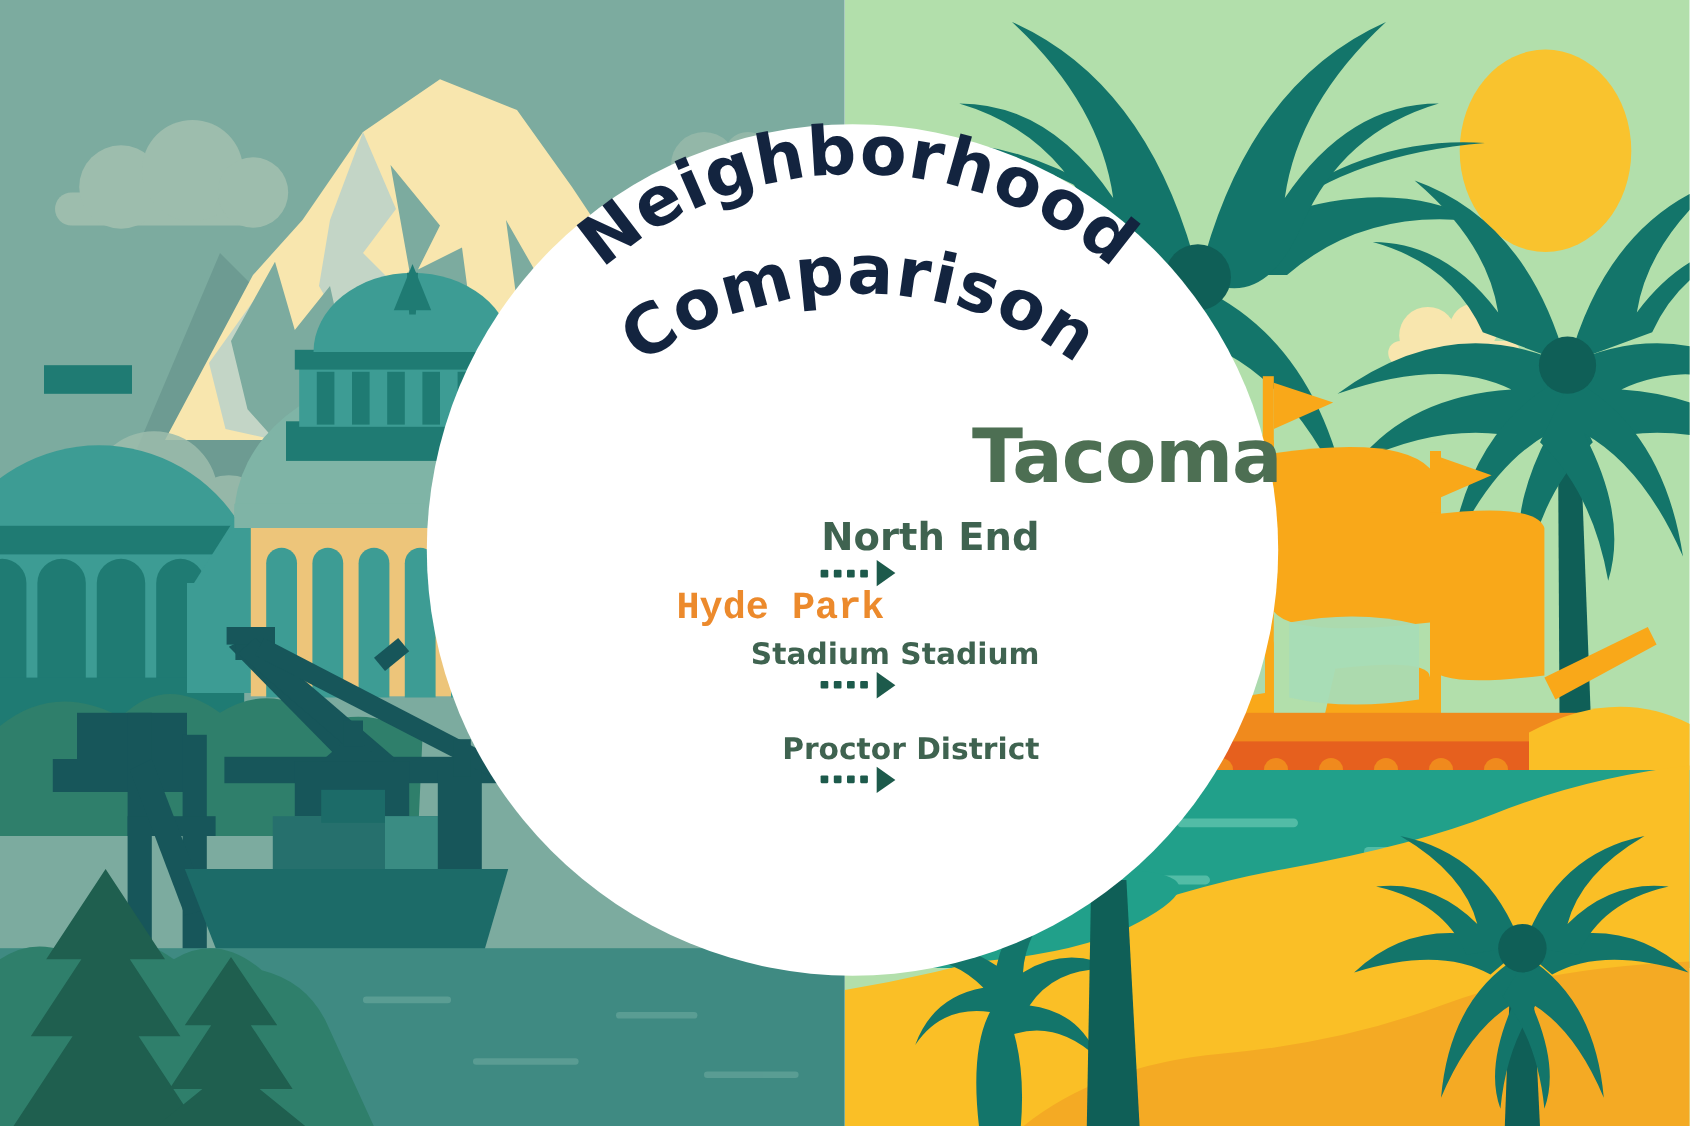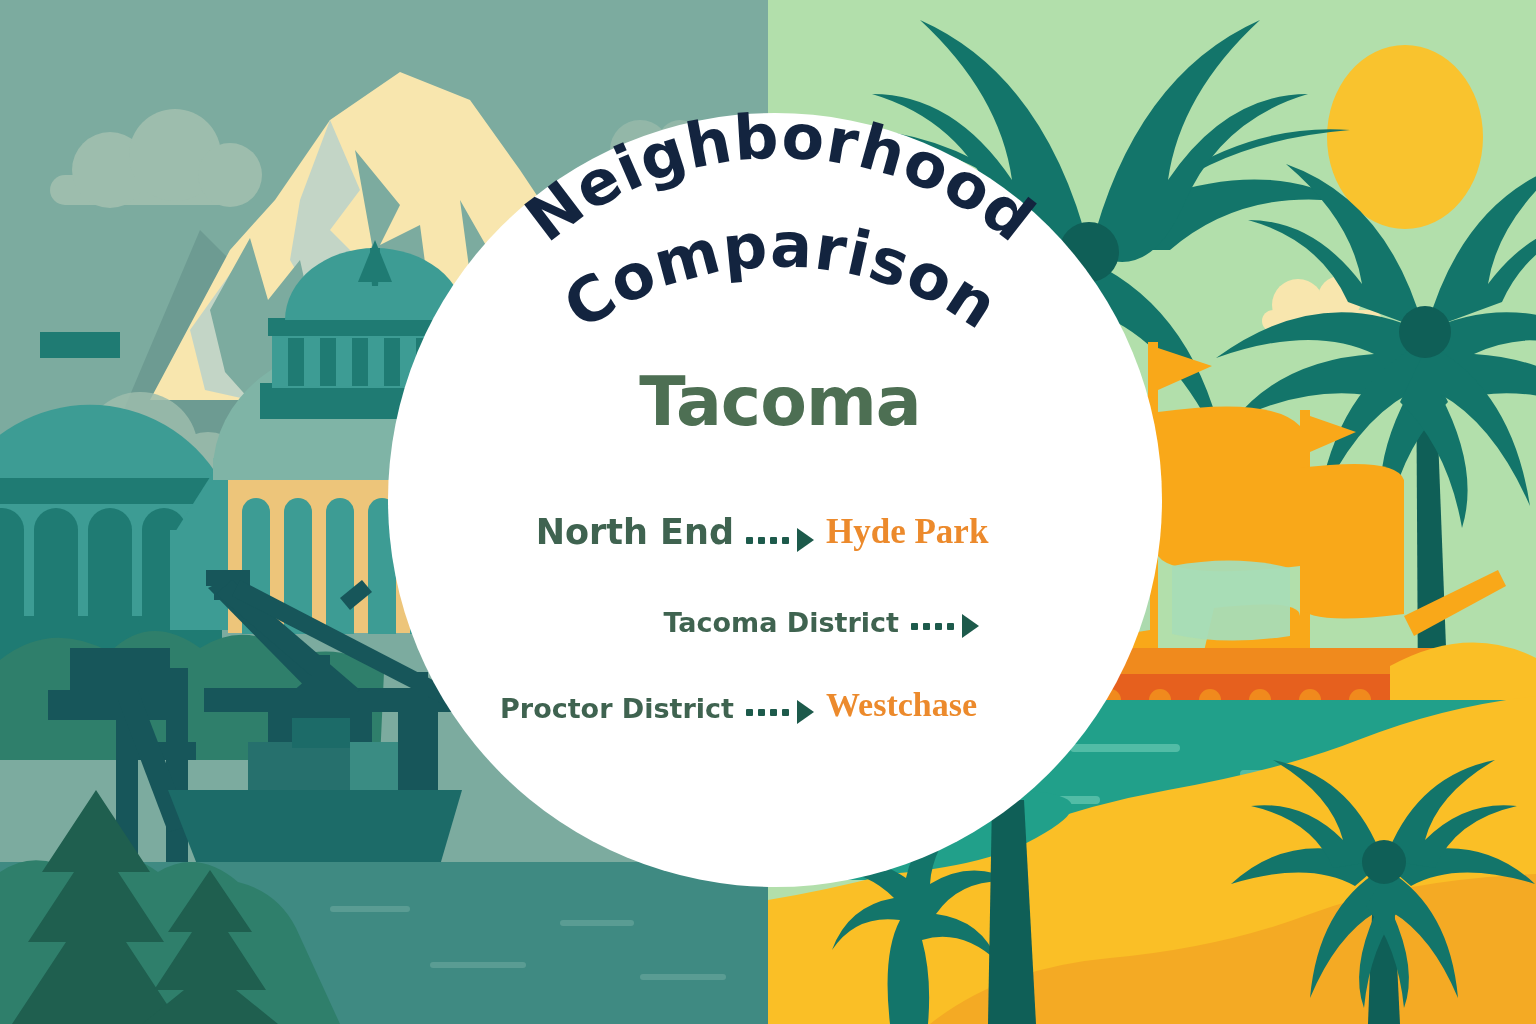--- a/index.html
+++ b/index.html
@@ -35,60 +35,62 @@
   }
 
   
   #city-row {
     position: absolute;
     left: 395px;
     top: 368px;
     width: 770px;
     height: 96px;
     display: flex;
-    align-items: flex-start;
+    align-items: flex-end;
     justify-content: center;
     gap: 36px;
+    flex-direction: column;
   }
   .city-name {
     font-family: "DejaVu Sans", sans-serif;
     font-weight: bold;
     font-size: 68px;
     line-height: 1;
     letter-spacing: -1px;
   }
   #city-left  { color: #4d6f53; }
   #city-right { color: #ec8a2c; }
 
   
   #rows {
     position: absolute;
     left: 395px;
     top: 490px;
     width: 770px;
   }
   .cmp-row {
     display: flex;
-    align-items: flex-end;
+    align-items: center;
     justify-content: center;
     width: 100%;
+    flex-direction: column;
   }
   .cmp-left {
     text-align: right;
     font-weight: bold;
     color: #3f6350;
     white-space: nowrap;
     font-family: "DejaVu Sans", sans-serif;
   }
   .cmp-right {
     text-align: left;
     font-weight: bold;
     color: #ec8a2c;
     white-space: nowrap;
-    font-family: Liberation Serif, serif;
+    font-family: Liberation Mono, monospace;
   }
   .arrow {
     flex: 0 0 auto;
     display: flex;
     align-items: center;
     gap: 5px;
     margin: 0 12px;
   }
   .arrow .dot {
     width: 7px;
@@ -405,36 +407,35 @@
         <span class="dot"></span>
         <span class="dot"></span>
         <span class="dot"></span>
         <span class="dot"></span>
         <span class="tri"></span>
       </div>
       <div class="cmp-right half-w">Hyde Park</div>
     </div>
 
     <div class="cmp-row row-1">
-      <div class="cmp-left half-w">Tacoma District</div>
+      <div class="cmp-left half-w">Stadium Stadium</div>
       <div class="arrow">
         <span class="dot"></span>
         <span class="dot"></span>
         <span class="dot"></span>
         <span class="dot"></span>
         <span class="tri"></span>
       </div>
     </div>
 
     <div class="cmp-row row-2">
       <div class="cmp-left half-w">Proctor District</div>
       <div class="arrow">
         <span class="dot"></span>
         <span class="dot"></span>
         <span class="dot"></span>
         <span class="dot"></span>
         <span class="tri"></span>
       </div>
-      <div class="cmp-right half-w">Westchase</div>
     </div>
 
   </div>
 </div>
 
 </body></html>

